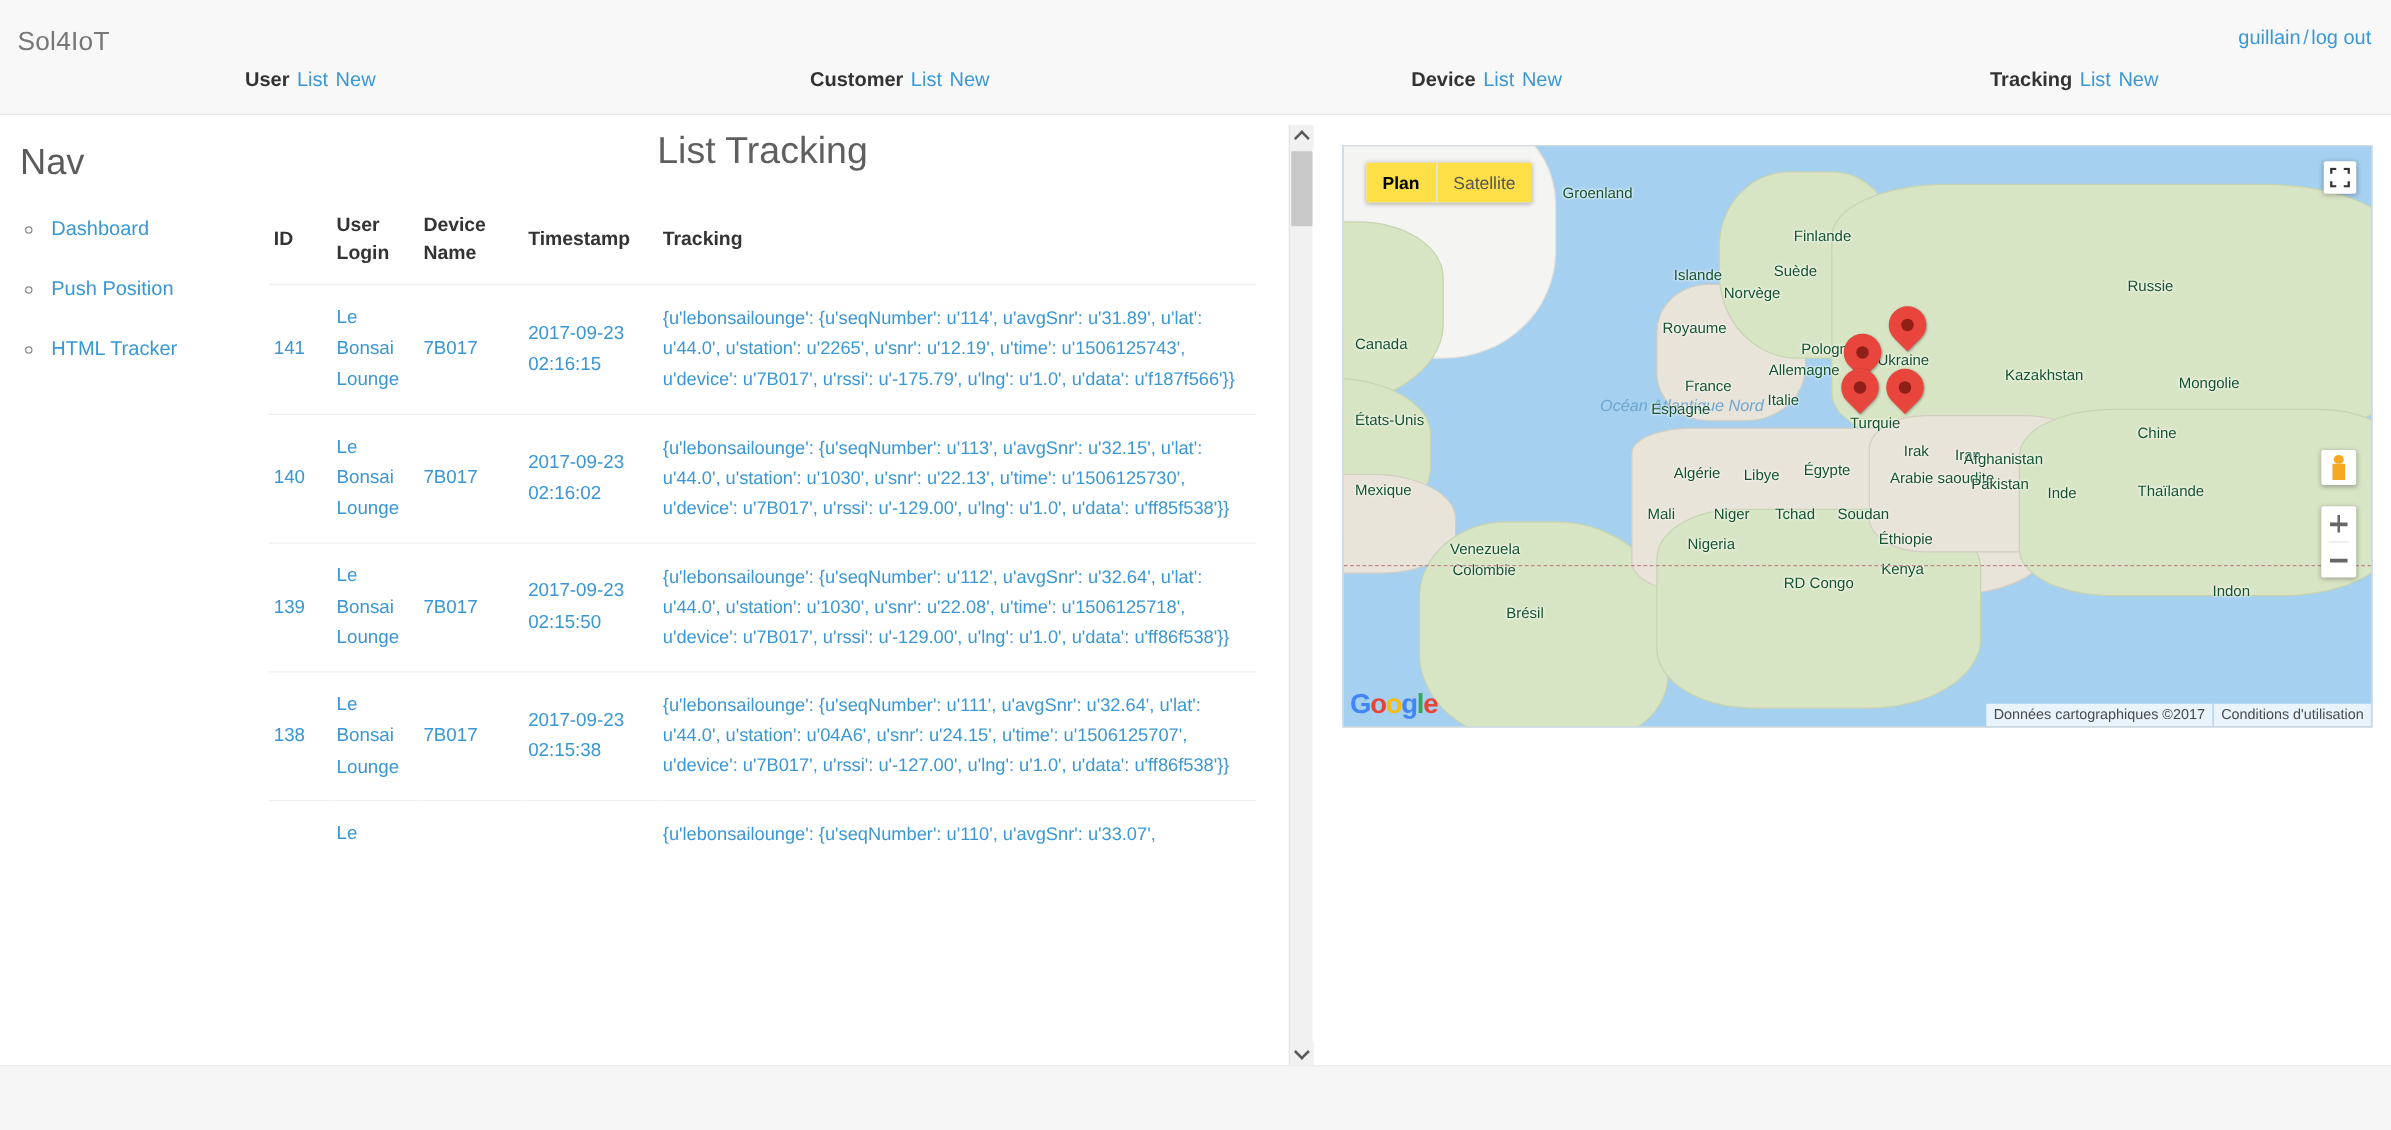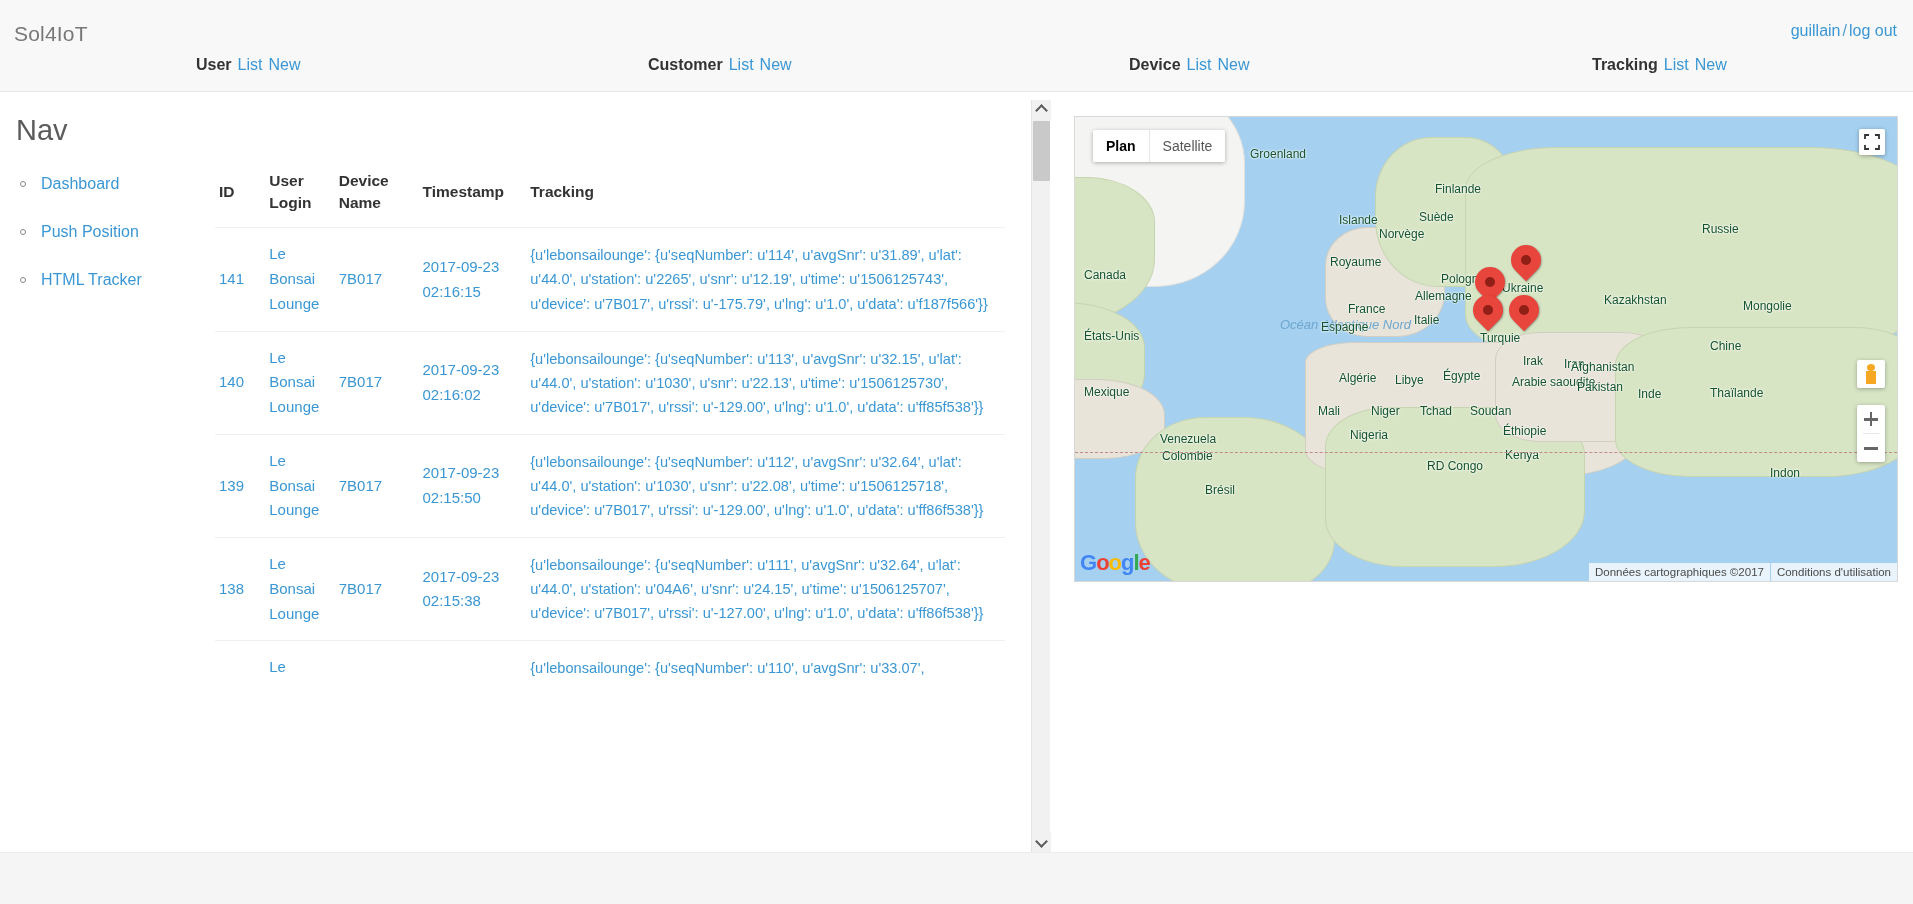--- a/index.html
+++ b/index.html
@@ -226,21 +226,21 @@
   #map-type-ctrl {
     position: absolute;
     left: 18px; top: 13px;
     display: flex;
     box-shadow: 0 1px 4px rgba(0,0,0,.3);
     border-radius: 2px;
     overflow: hidden;
     z-index: 30;
   }
   #map-type-ctrl div {
-    background: #ffffff;
+    background: #fde047;
     padding: 8px 13px;
     font-size: 14px;
     color: #565656;
     font-family: "Liberation Sans", sans-serif;
   }
   #map-type-ctrl div.active { color: #000000; font-weight: bold; }
   #map-type-ctrl div + div { border-left: 1px solid #e6e6e6; }
 
   
   #map-fullscreen {
@@ -415,20 +415,21 @@
       <a href="#">Push Position</a>
     </li>
     <li>
       <span class="bullet"></span>
       <a href="#">HTML Tracker</a>
     </li>
   </ul>
 </div>
 
 <div id="listpanel">
+  <h1 id="list-title">List Tracking</h1>
 
   <table id="tracking-table">
     <thead>
       <tr>
         <th class="col-id th-id">ID</th>
         <th class="col-login">User Login</th>
         <th class="col-dev">Device Name</th>
         <th class="col-ts">Timestamp</th>
         <th class="col-track th-track">Tracking</th>
       </tr>

